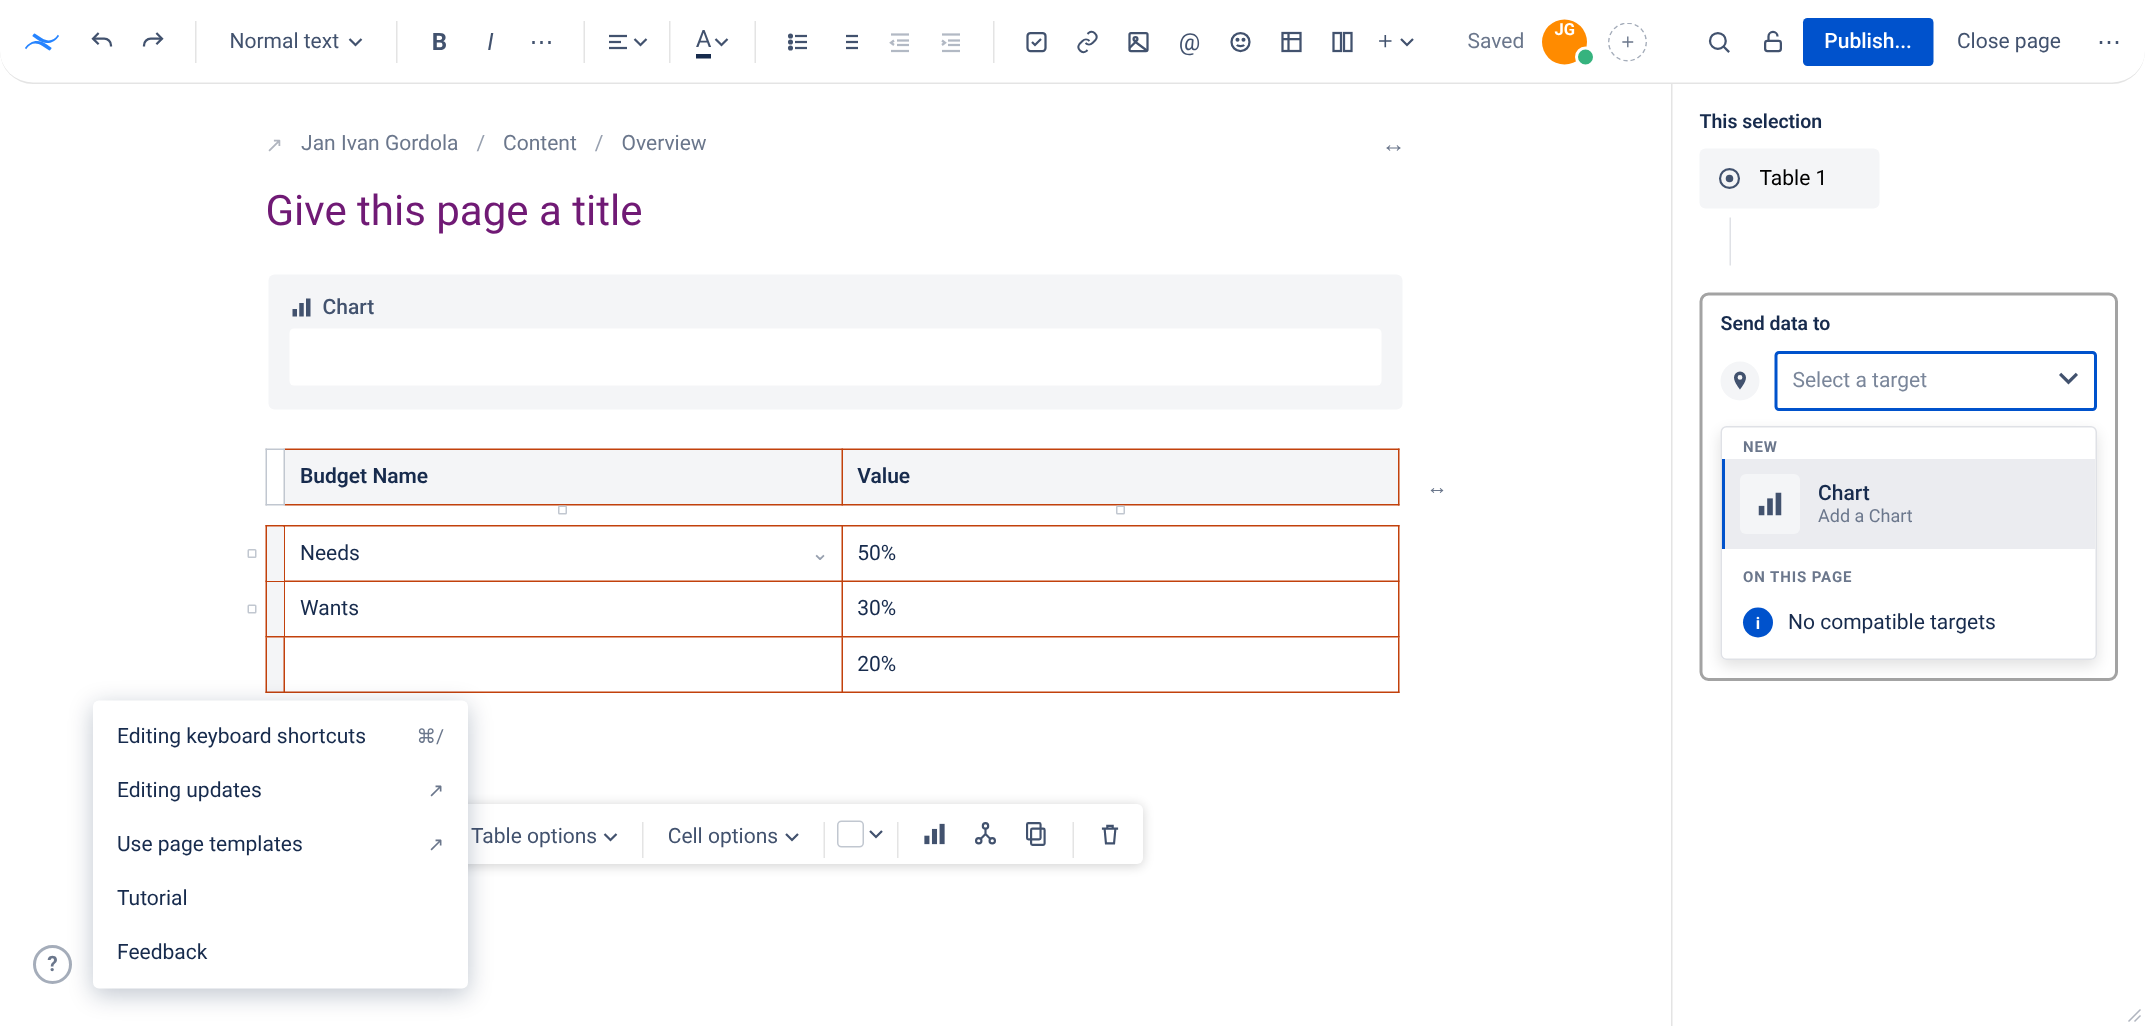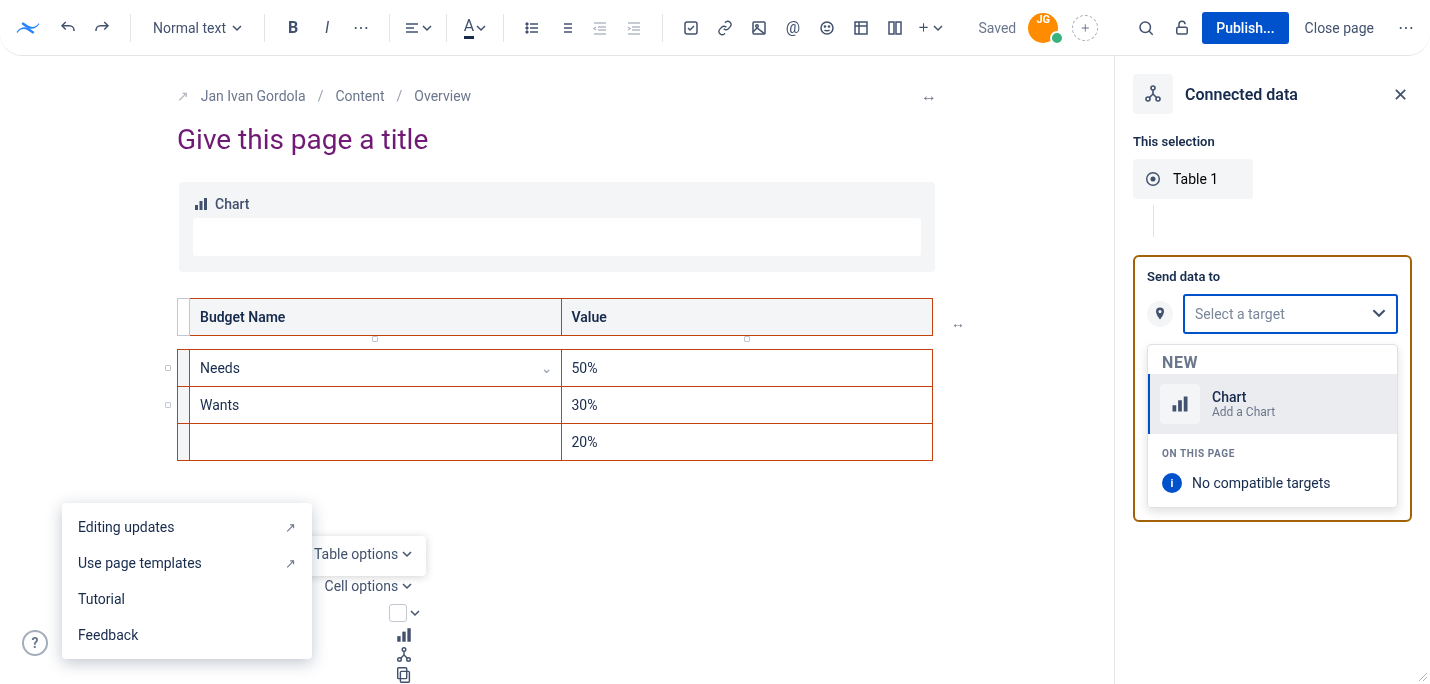--- a/index.html
+++ b/index.html
@@ -52,21 +52,21 @@
     .tbl thead th.col { background: #f4f5f7; font-weight: 600; }
     .tbl thead th.corner { background: #fff; border: 1px solid #c1c7d0; }
     .col-dots-row td { border: none; height: 14px; padding: 0; position: relative; }
     .col-dot { position: absolute; left: 50%; top: 0; transform: translateX(-50%); width: 6px; height: 6px; border: 1px solid #c1c7d0; background: #fff; border-radius: 1px; }
     .row-dot { position: absolute; left: -13px; top: 50%; transform: translateY(-50%); width: 6px; height: 6px; border: 1px solid #c1c7d0; background: #fff; border-radius: 1px; }
     .dd-cell { position: relative; }
     .dd-cell .dd-ic { position: absolute; right: 8px; top: 50%; transform: translateY(-50%); color: #97a0af; cursor: pointer; }
     .table-expand { position: absolute; right: -34px; top: 12px; width: 26px; height: 26px; background:#fff; display:flex; align-items:center; justify-content:center; color:#6b778c; cursor:pointer; font-size:14px; box-shadow:0 0 0 0; }
 
     
-    .float-tb { position: absolute; left: 300px; bottom: 108px; background: #fff; border-radius: 4px; box-shadow: 0 1px 8px rgba(0,0,0,0.18); display: flex; align-items: flex-end; padding: 4px 6px; gap: 2px; height: 40px; flex-direction: column; }
+    .float-tb { position: absolute; left: 300px; bottom: 108px; background: #fff; border-radius: 4px; box-shadow: 0 1px 8px rgba(0,0,0,0.18); display: flex; align-items: flex-end; padding: 4px 6px; gap: 2px; height: 40px; }
     .float-tb .dd { display: flex; align-items:center; gap:4px; padding: 6px 8px; border-radius:3px; font-size:14px; color:#42526e; cursor:pointer; }
     .float-tb .vsep { width:1px; height:24px; background:#e4e4e4; margin:0 6px; }
     .float-tb .ic { width:32px; height:32px; display:flex; align-items:center; justify-content:center; color:#42526e; cursor:pointer; border-radius:3px; }
     .cell-bg-swatch { width:18px; height:18px; border:1px solid #c1c7d0; border-radius:3px; background:#fff; }
 
     
     .help-popup { position: absolute; left: 62px; bottom: 25px; width: 250px; background: #fff; border-radius: 4px; box-shadow: 0 4px 16px rgba(9,30,66,0.25); padding: 6px 0; z-index: 100; }
     .help-row { display:flex; align-items:center; justify-content:space-between; padding: 10px 16px; font-size:14px; color:#172b4d; cursor:pointer;}
     .help-row .right { color:#6b778c; font-size:13px; }
     .help-ic { color:#97a0af; }
@@ -77,29 +77,29 @@
     
     .sp-header { display: flex; align-items: center; justify-content: space-between; margin-bottom: 20px; }
     .sp-title-row { display: flex; align-items:center; gap: 12px; }
     .sp-title-ic { width: 40px; height: 40px; border-radius: 4px; background:#f4f5f7; display:flex; align-items:center; justify-content:center; color:#42526e;}
     .sp-title { font-size: 16px; font-weight: 600; color:#172b4d;}
     .sp-close { color:#42526e; cursor:pointer; font-size:18px; padding:4px;}
     .sp-sub { font-size: 13px; font-weight: 600; color:#172b4d; margin-bottom: 10px; }
     .sel-chip { display:flex; align-items:center; gap:10px; background:#f4f5f7; padding: 10px 10px; border-radius:4px; width:fit-content; min-width:120px;}
     .sel-chip .ic { width:20px; height:20px; display:flex; align-items:center; justify-content:center; color:#42526e;}
     .tree-line { margin: 6px 0 18px 20px; width:1px; height:32px; background:#dfe1e6;}
-    .send-box { border: 2px solid #a16207; border-radius: 6px; padding: 12px; margin-bottom: 12px; }
+    .send-box { border: 2px solid #a3a3a3; border-radius: 6px; padding: 12px; margin-bottom: 12px; }
     .send-title { font-size: 13px; font-weight: 600; margin-bottom: 10px; color:#172b4d;}
     .target-row { display:flex; align-items:center; gap:10px; }
     .pin-ic { width:26px; height:26px; border-radius:50%; display:flex; align-items:center; justify-content:center; color:#42526e; background:#f4f5f7;}
     .target-sel { flex:1; border: 2px solid #0052cc; border-radius:3px; height:40px; display:flex; align-items:center; justify-content:space-between; padding: 0 10px; cursor:text;}
     .target-sel .ph { color:#7a869a; font-size:14px;}
     .target-sel .dd-chev { color:#42526e;}
     .dropdown { margin-top: 10px; border:1px solid #dfe1e6; border-radius:4px; box-shadow: 0 4px 10px rgba(0,0,0,0.12); overflow:hidden;}
-    .dd-section-label { font-size:16px; letter-spacing:0.6px; font-weight:700; color:#6b778c; padding: 8px 14px 2px;}
+    .dd-section-label { font-size:10px; letter-spacing:0.6px; font-weight:700; color:#6b778c; padding: 8px 14px 2px;}
     .dd-opt { display:flex; align-items:center; gap:12px; padding:10px 12px; cursor:pointer; position:relative;}
     .dd-opt.selected { background:#ebecf0; }
     .dd-opt.selected::before { content:''; position:absolute; left:0; top:0; bottom:0; width:2px; background:#0052cc;}
     .dd-opt .opt-ic { width:40px; height:40px; background:#f4f5f7; border-radius:4px; display:flex; align-items:center; justify-content:center; color:#42526e;}
     .dd-opt .opt-txt { display:flex; flex-direction:column;}
     .dd-opt .opt-title { font-size:14px; color:#172b4d; font-weight:500;}
     .dd-opt .opt-desc { font-size:12px; color:#6b778c;}
     .dd-on-page-label { font-size:10px; letter-spacing:0.6px; font-weight:700; color:#6b778c; padding: 14px 14px 6px;}
     .no-compat { display:flex; align-items:center; gap:10px; padding: 8px 14px 14px; font-size:14px; color:#172b4d;}
     .info-badge { width:20px; height:20px; border-radius:50%; background:#0052cc; color:#fff; display:flex; align-items:center; justify-content:center; font-size:11px; font-weight:700;}
@@ -401,53 +401,43 @@
       <div class="vsep"></div>
       <div class="ic">
           <svg width="18" height="18" viewBox="0 0 20 20" fill="none" stroke="currentColor" stroke-width="1.6">
             <path d="M4 6h12M8 6V4h4v2M6 6l1 11h6l1-11"></path>
           </svg>
         </div>
     </div>
 
     <div class="help-popup">
       <div class="help-row">
+          <span>Editing keyboard shortcuts</span>
+          <span class="right">⌘/</span>
+        </div>
+      <div class="help-row">
           <span>Editing updates</span>
           <span class="right help-ic">↗</span>
         </div>
       <div class="help-row">
           <span>Use page templates</span>
           <span class="right help-ic">↗</span>
         </div>
       <div class="help-row">
           <span>Tutorial</span>
         </div>
       <div class="help-row">
           <span>Feedback</span>
         </div>
     </div>
 
     <div class="help-circle">?</div>
   </div>
 
   <div class="sidepanel">
-    <div class="sp-header">
-      <div class="sp-title-row">
-        <div class="sp-title-ic">
-            <svg width="20" height="20" viewBox="0 0 20 20" fill="none" stroke="currentColor" stroke-width="1.6">
-              <circle cx="10" cy="4" r="2"></circle>
-              <circle cx="5" cy="15" r="2"></circle>
-              <circle cx="15" cy="15" r="2"></circle>
-              <path d="M10 6v4M10 10l-4 4M10 10l4 4"></path>
-            </svg>
-          </div>
-        <span class="sp-title">Connected data</span>
-      </div>
-      <span class="sp-close">✕</span>
-    </div>
 
     <div class="sp-sub">This selection</div>
     <div class="sel-chip">
       <span class="ic">
           <svg width="18" height="18" viewBox="0 0 20 20" fill="none" stroke="currentColor" stroke-width="1.6">
             <circle cx="10" cy="10" r="7"></circle>
             <circle cx="10" cy="10" r="2" fill="currentColor"></circle>
           </svg>
         </span>
       <span>Table 1</span>

